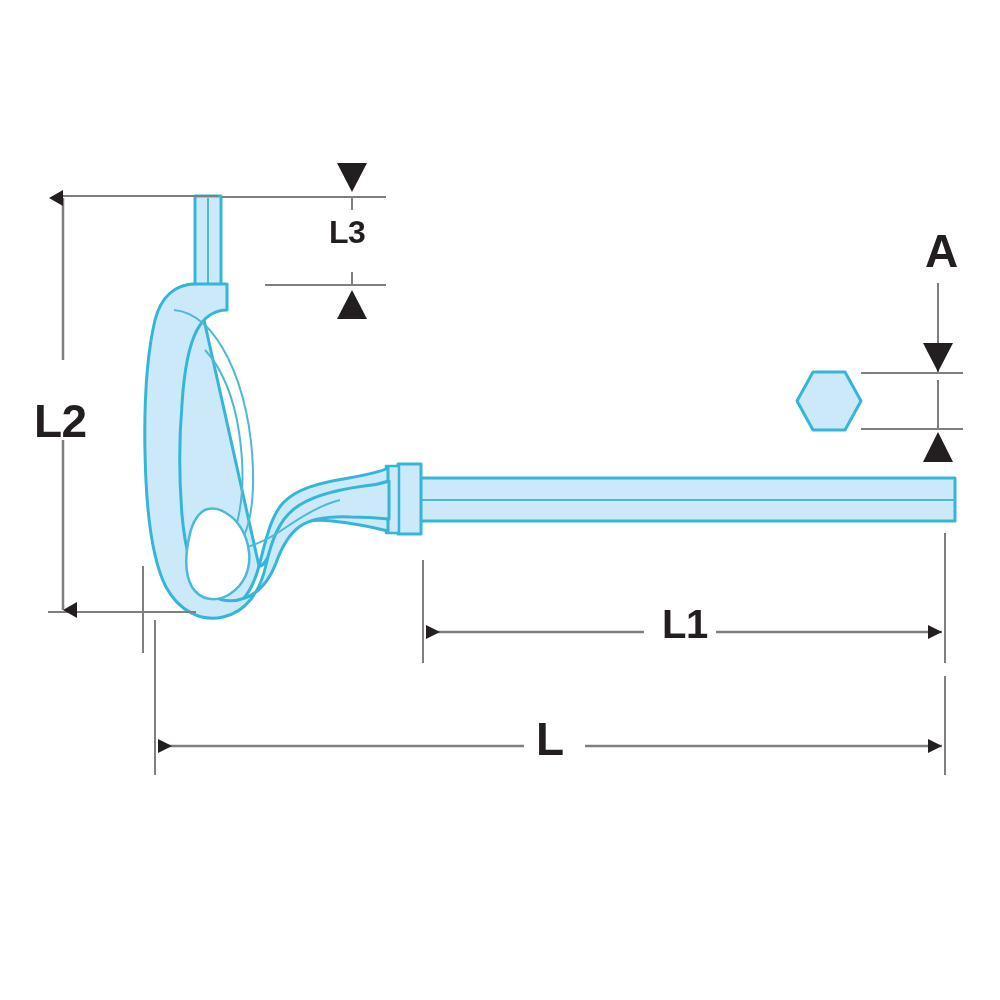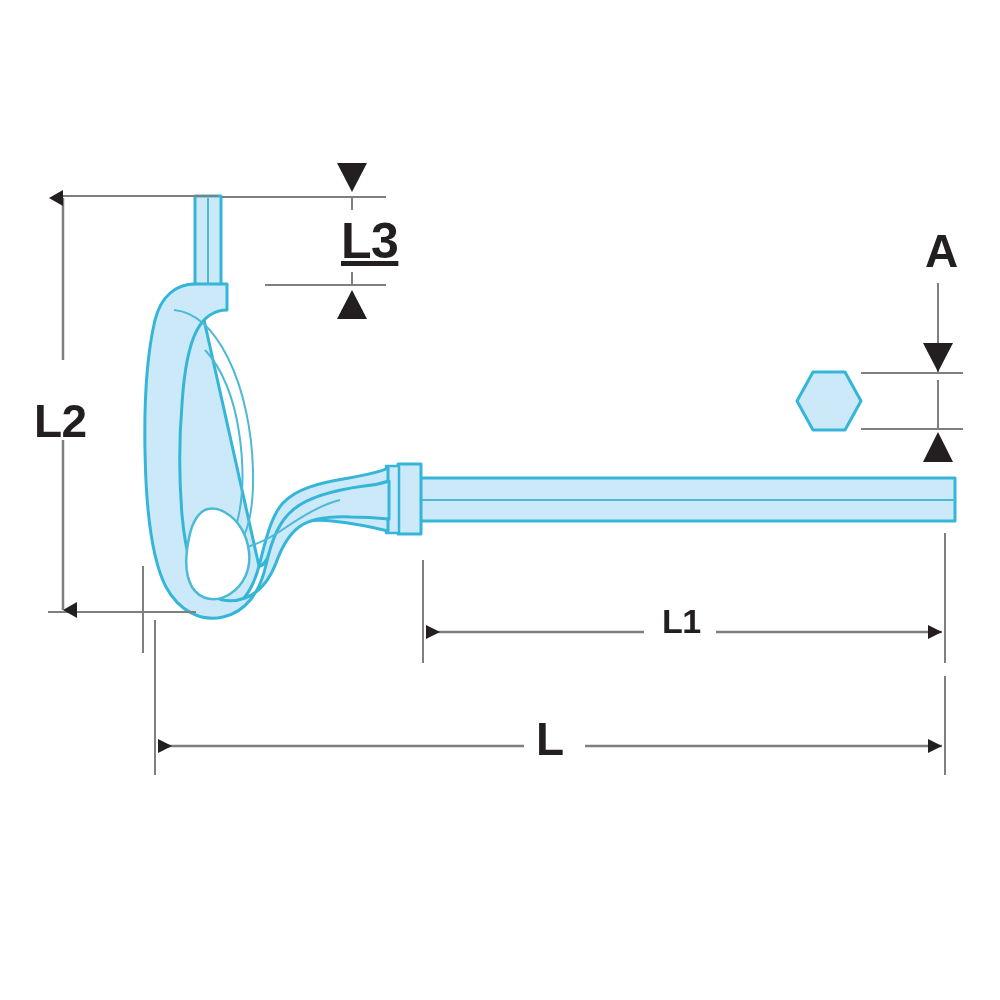--- a/index.html
+++ b/index.html
@@ -31,23 +31,23 @@
   .dim-label {
     position: absolute;
     font-family: "Liberation Sans", sans-serif;
     font-weight: 700;
     color: #231f20;
     white-space: nowrap;
     line-height: 1;
     letter-spacing: -0.5px;
   }
   #label-L2 { left: 34px;  top: 378px;  font-size: 46px; margin-top: 20px; }
-  #label-L3 { left: 341px; top: 216px;  font-size: 50px; text-decoration: underline; }
+  #label-L3 { left: 329px; top: 216px;  font-size: 32px; }
   #label-A  { left: 925px; top: 228px;  font-size: 46px; }
-  #label-L1 { left: 662px; top: 604px;  font-size: 34px; }
+  #label-L1 { left: 662px; top: 604px;  font-size: 40px; }
   #label-L  { left: 536px; top: 716px;  font-size: 46px; }
 </style>
 </head>
 <body>
 
 <div id="drawing-root">
 
   <svg id="tool-svg" viewBox="0 0 1000 1000" xmlns="http://www.w3.org/2000/svg">
 
     <defs>

